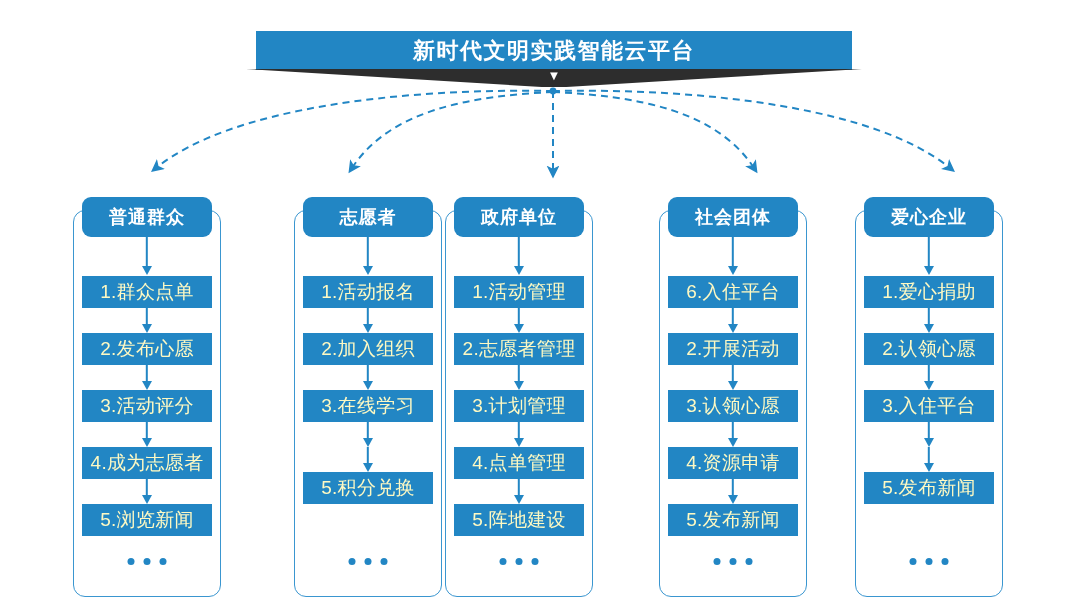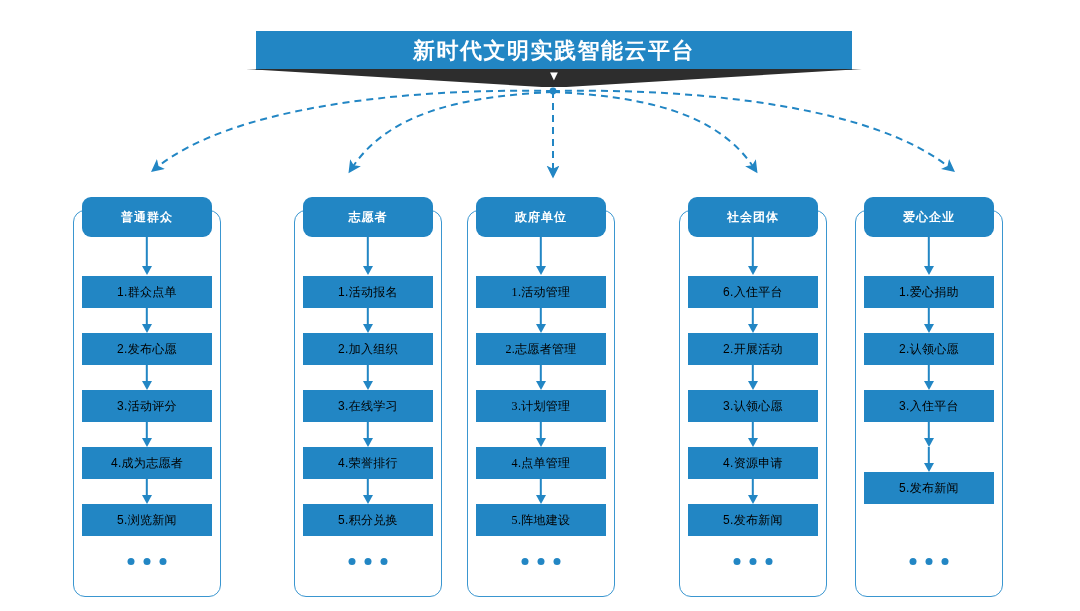--- a/index.html
+++ b/index.html
@@ -91,43 +91,43 @@
     left: 50%;
     transform: translateX(-50%);
     width: 130px;
     height: 40px;
     background: #2286c4;
     border-radius: 9px;
     display: flex;
     align-items: center;
     justify-content: center;
     color: #ffffff;
-    font-size: 12px;
+    font-size: 18px;
     font-weight: bold;
     letter-spacing: 1px;
     z-index: 3;
   }
 
   .items {
     position: absolute;
     top: 65px;
     left: 50%;
     transform: translateX(-50%);
     width: 130px;
   }
 
   .item {
     width: 130px;
     height: 32px;
     background: #2286c4;
     display: flex;
     align-items: center;
     justify-content: center;
-    color: #000000;
-    font-size: 12px;
+    color: #fef9c3;
+    font-size: 19px;
     letter-spacing: 0.3px;
     white-space: nowrap;
   }
 
   .v-arrow {
     width: 130px;
     height: 25px;
     position: relative;
   }
   .v-arrow::before {
@@ -264,32 +264,31 @@
       <span>志愿者</span>
     </div>
     <div class="head-arrow"></div>
     <div class="items">
       <div class="item">1.活动报名</div>
       <div class="v-arrow"></div>
       <div class="item">2.加入组织</div>
       <div class="v-arrow"></div>
       <div class="item">3.在线学习</div>
       <div class="v-arrow"></div>
-      <div class="item">4.荣誉排行</div>
       <div class="v-arrow"></div>
       <div class="item">5.积分兑换</div>
     </div>
     <div class="ellipsis">
       <span></span>
       <span></span>
       <span></span>
     </div>
   </div>
 
-  <div class="column" style="left:467px;font-family:Liberation Serif, serif;">
+  <div class="column" style="left:445px;">
     <div class="col-header">
       <span>政府单位</span>
     </div>
     <div class="head-arrow"></div>
     <div class="items">
       <div class="item">1.活动管理</div>
       <div class="v-arrow"></div>
       <div class="item">2.志愿者管理</div>
       <div class="v-arrow"></div>
       <div class="item">3.计划管理</div>
@@ -298,21 +297,21 @@
       <div class="v-arrow"></div>
       <div class="item">5.阵地建设</div>
     </div>
     <div class="ellipsis">
       <span></span>
       <span></span>
       <span></span>
     </div>
   </div>
 
-  <div class="column" style="left:679px;">
+  <div class="column" style="left:659px;">
     <div class="col-header">
       <span>社会团体</span>
     </div>
     <div class="head-arrow"></div>
     <div class="items">
       <div class="item">6.入住平台</div>
       <div class="v-arrow"></div>
       <div class="item">2.开展活动</div>
       <div class="v-arrow"></div>
       <div class="item">3.认领心愿</div>

